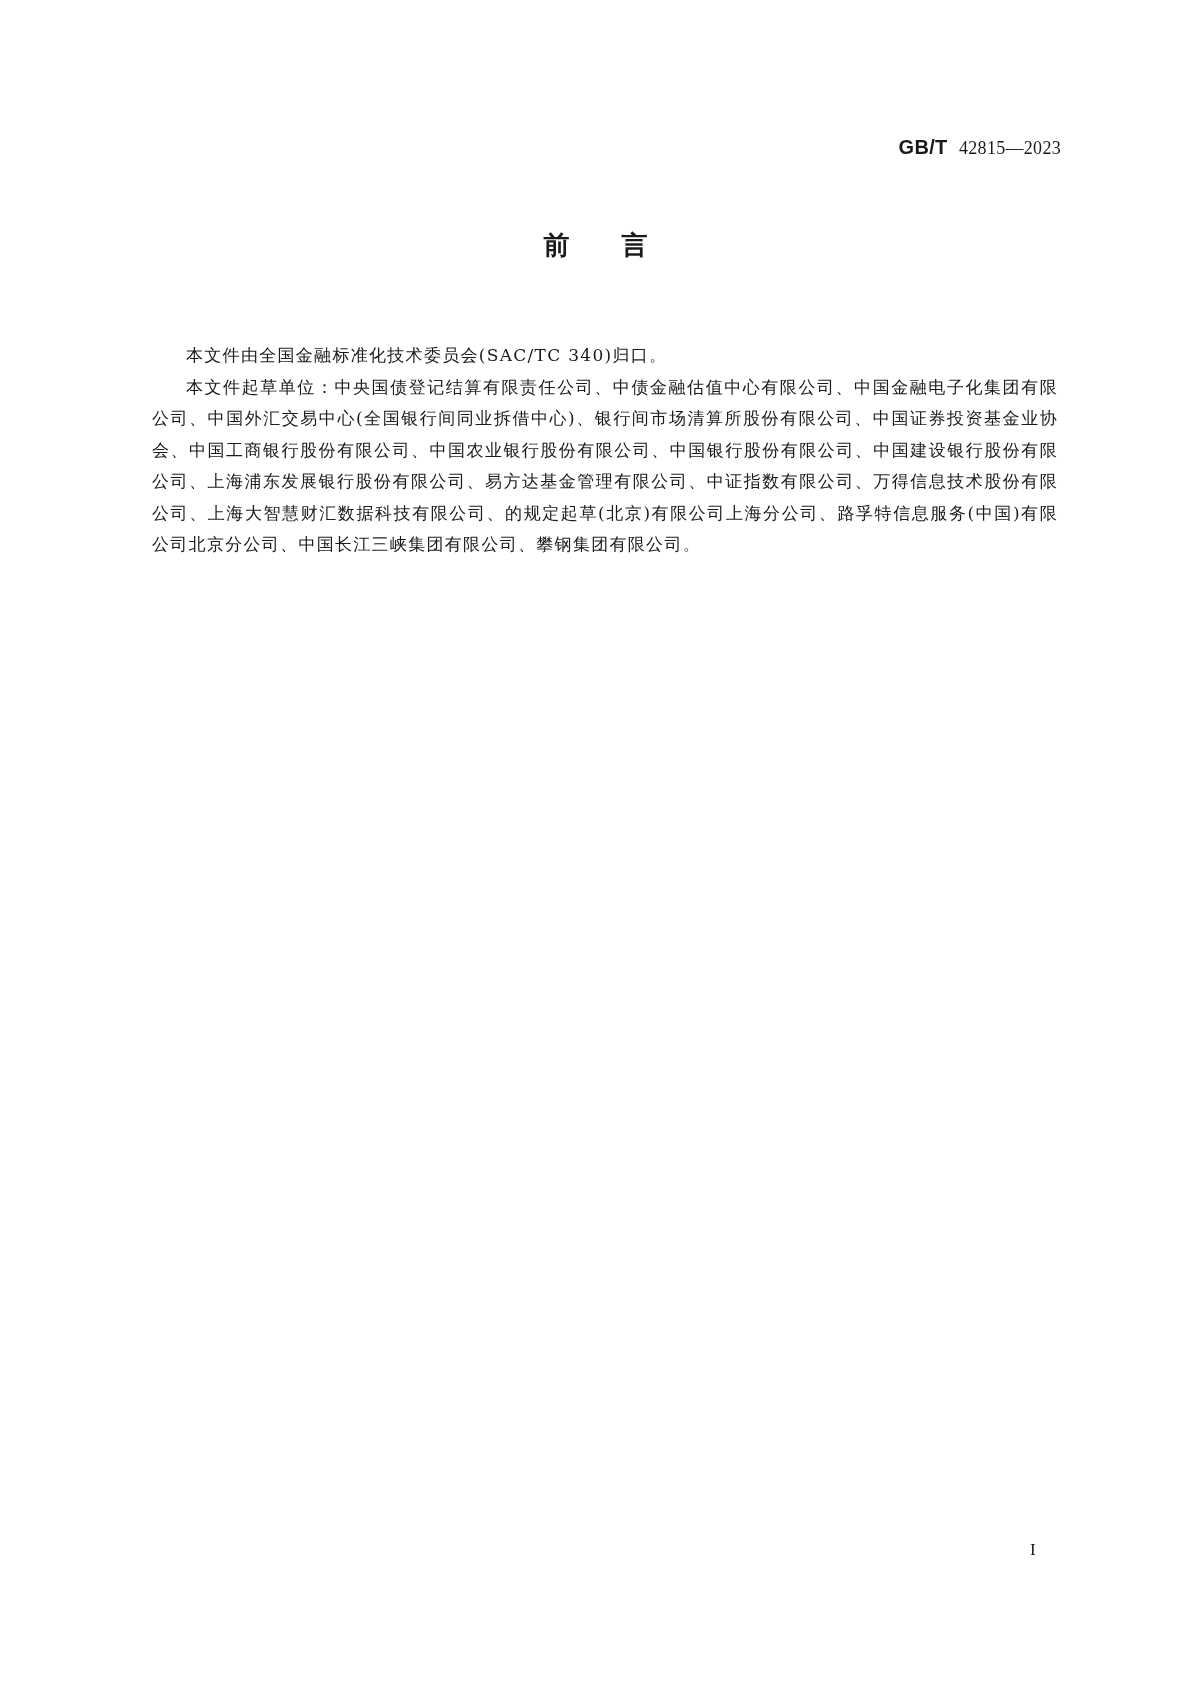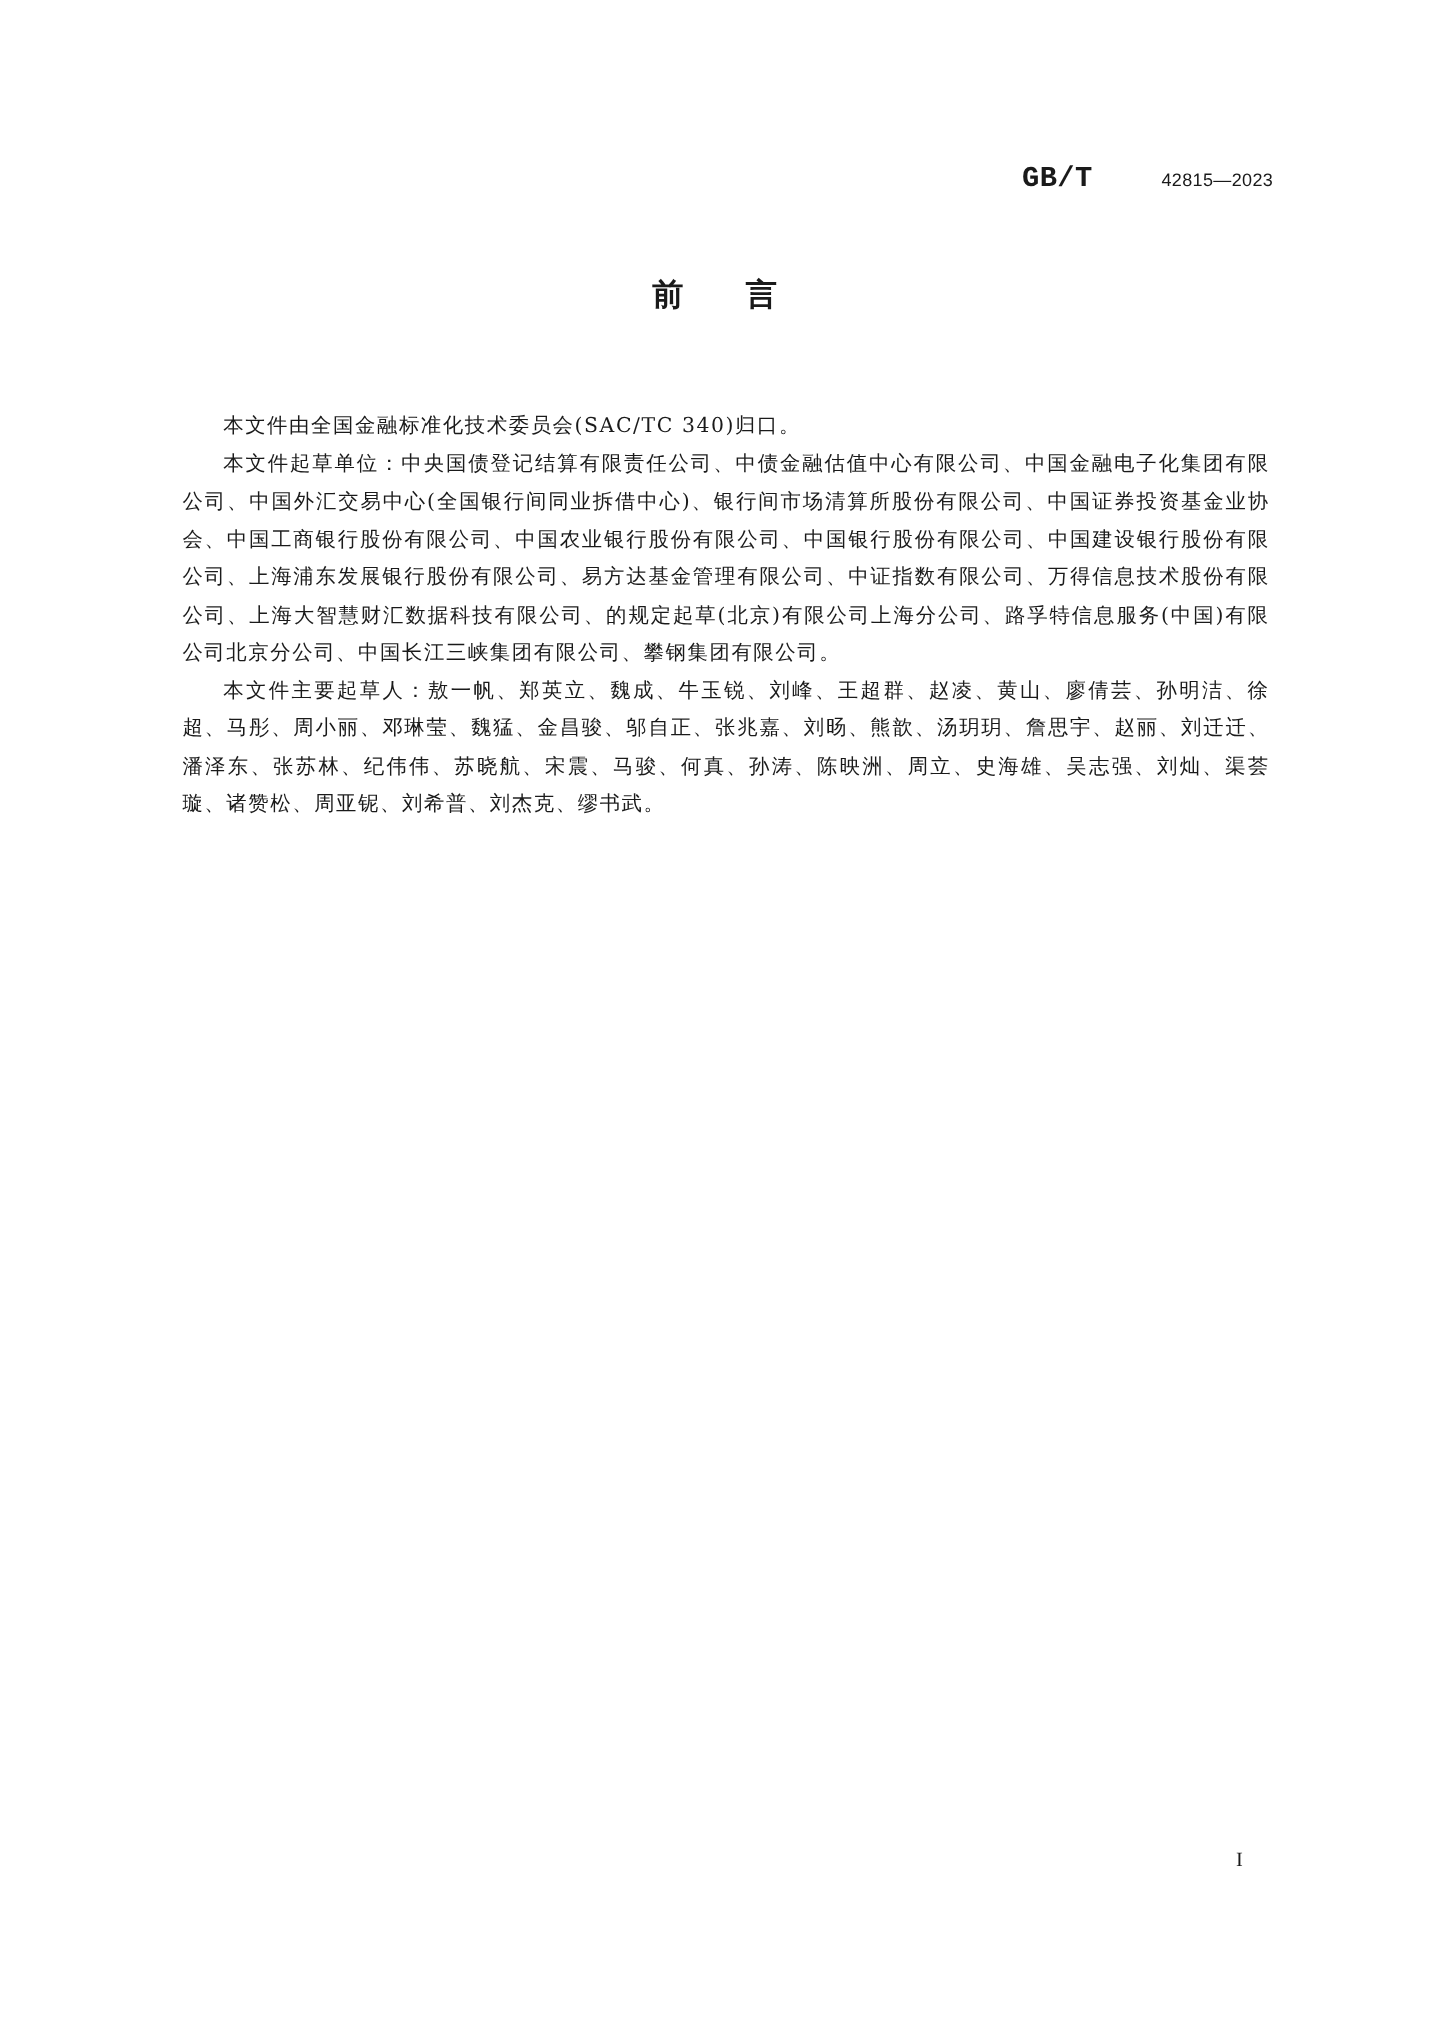--- a/index.html
+++ b/index.html
@@ -1,35 +1,34 @@
 <!DOCTYPE html>
 <html><head>
 <meta charset="utf-8">
 <style>
   html, body { margin: 0; padding: 0; background: #ffffff; }
   body { width: 1191px; height: 1685px; position: relative; overflow: hidden;
          font-family: "DejaVu Serif", "Liberation Serif", serif; color: #1a1a1a; }
   .header-code { position: absolute; top: 136px; right: 130px; font-size: 17px; letter-spacing: 0.3px; }
-  .header-code .gbt { font-family: Liberation Mono, monospace; font-weight: bold; font-size: 24px; }
-  .header-code .num { font-family: Liberation Sans, sans-serif; font-size: 15px; margin-left: 46px; }
+  .header-code .gbt { font-family: Liberation Sans, sans-serif; font-weight: bold; font-size: 20px; }
+  .header-code .num { font-family: Liberation Serif, serif; font-size: 18px; }
   .title { position: absolute; top: 228px; left: 0; width: 1191px; text-align: center;
            font-family: "DejaVu Sans", sans-serif; font-weight: bold; font-size: 26px; letter-spacing: 52px; text-indent: 52px; }
   .body { position: absolute; top: 340px; left: 152px; width: 906px; font-size: 17px; line-height: 31.5px; }
   .body p { margin: 0; text-indent: 2em; text-align: justify; letter-spacing: 1.3px; }
   .page-num { position: absolute; top: 1540px; left: 1030px; font-family: "Liberation Serif", serif; font-size: 17px; }
 </style>
 </head>
 <body>
 
 <div class="header-code">
   <span class="gbt">GB/T</span>&nbsp;
   <span class="num">42815—2023</span>
 </div>
 
 <div class="title">前言</div>
 
 <div class="body">
   <p>本文件由全国金融标准化技术委员会(SAC/TC 340)归口。</p>
   <p>本文件起草单位：中央国债登记结算有限责任公司、中债金融估值中心有限公司、中国金融电子化集团有限公司、中国外汇交易中心(全国银行间同业拆借中心)、银行间市场清算所股份有限公司、中国证券投资基金业协会、中国工商银行股份有限公司、中国农业银行股份有限公司、中国银行股份有限公司、中国建设银行股份有限公司、上海浦东发展银行股份有限公司、易方达基金管理有限公司、中证指数有限公司、万得信息技术股份有限公司、上海大智慧财汇数据科技有限公司、的规定起草(北京)有限公司上海分公司、路孚特信息服务(中国)有限公司北京分公司、中国长江三峡集团有限公司、攀钢集团有限公司。</p>
-  <p>本文件主要起草人：敖一帆、郑英立、魏成、牛玉锐、刘峰、王超群、赵凌、黄山、廖倩芸、孙明洁、徐超、马彤、周小丽、邓琳莹、魏猛、金昌骏、邬自正、张兆嘉、刘旸、熊歆、汤玥玥、詹思宇、赵丽、刘迁迁、潘泽东、张苏林、纪伟伟、苏晓航、宋震、马骏、何真、孙涛、陈映洲、周立、史海雄、吴志强、刘灿、渠荟璇、诸赞松、周亚铌、刘希普、刘杰克、缪书武。</p>
 </div>
 
 <div class="page-num">I</div>
 
 </body></html>

